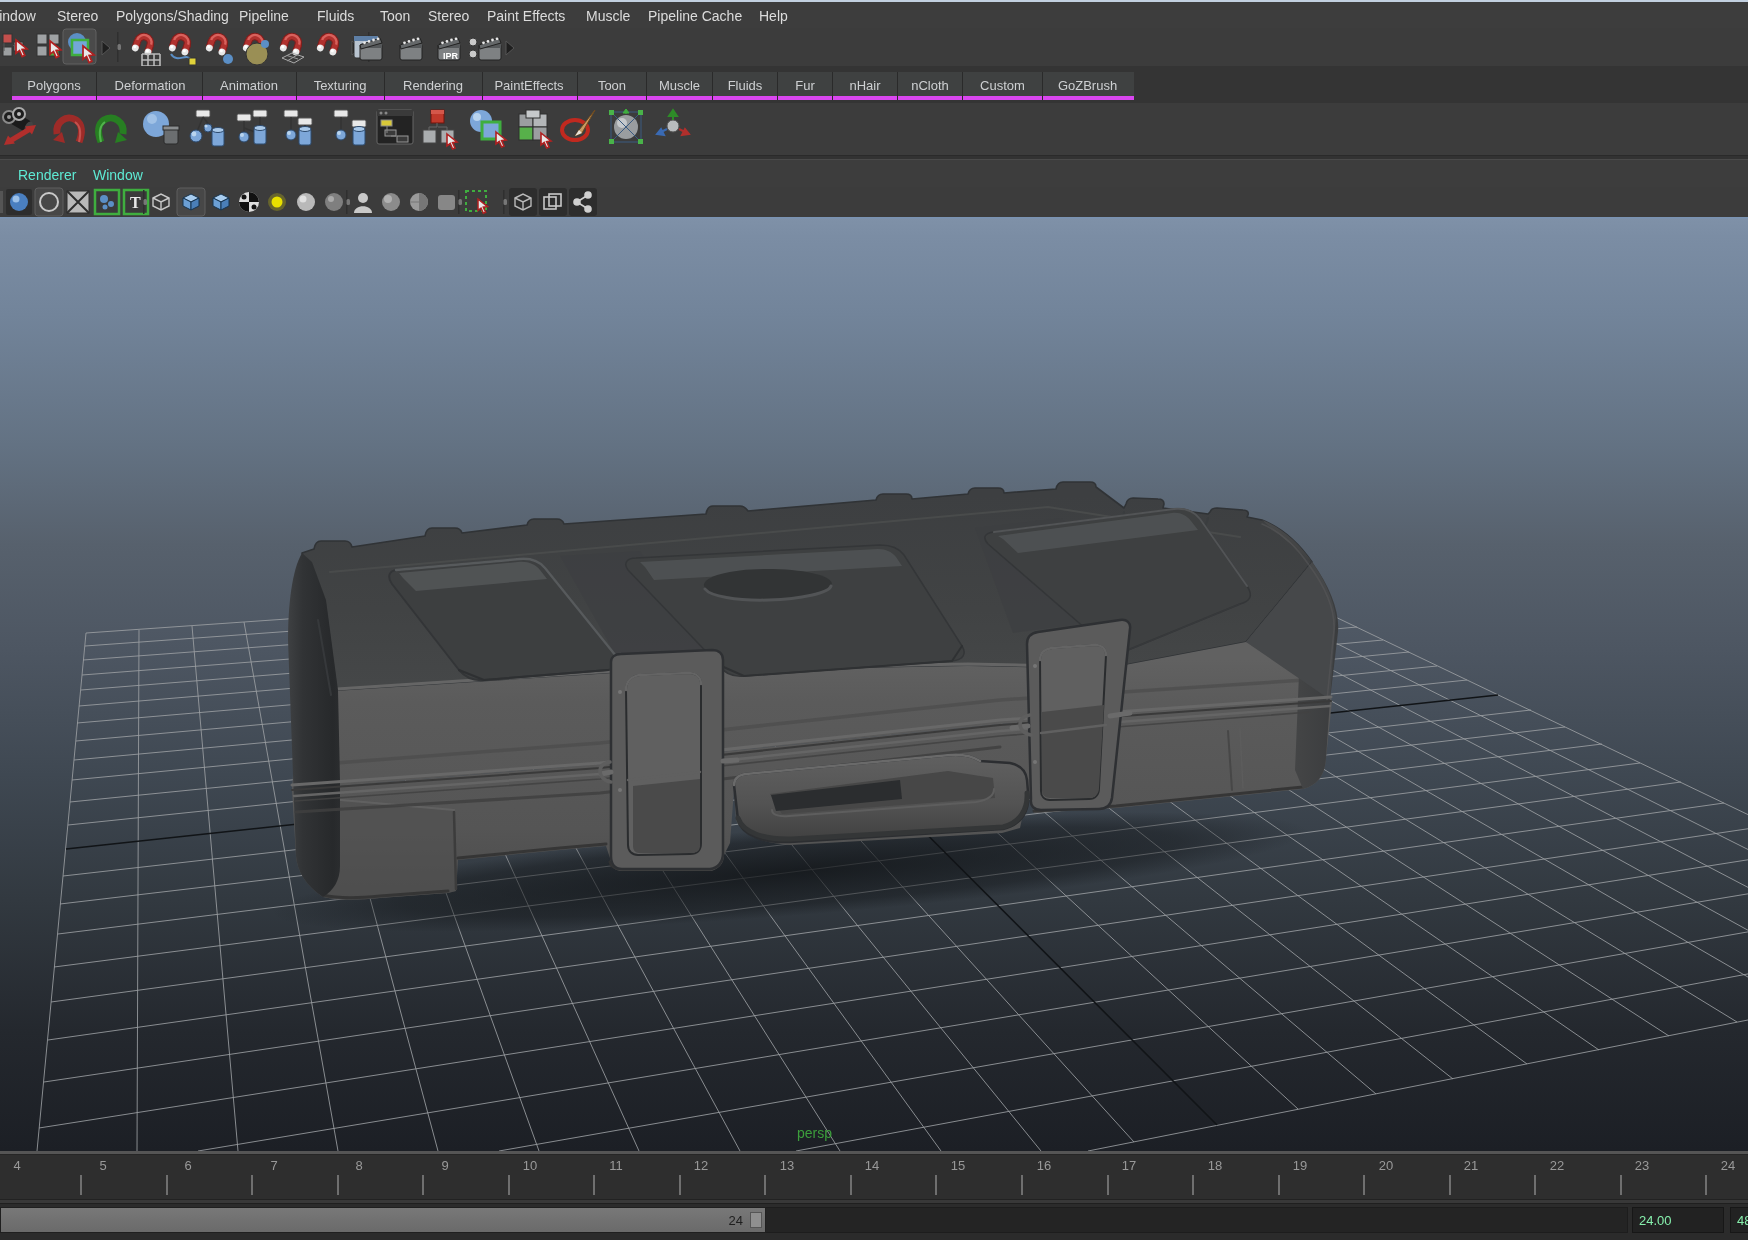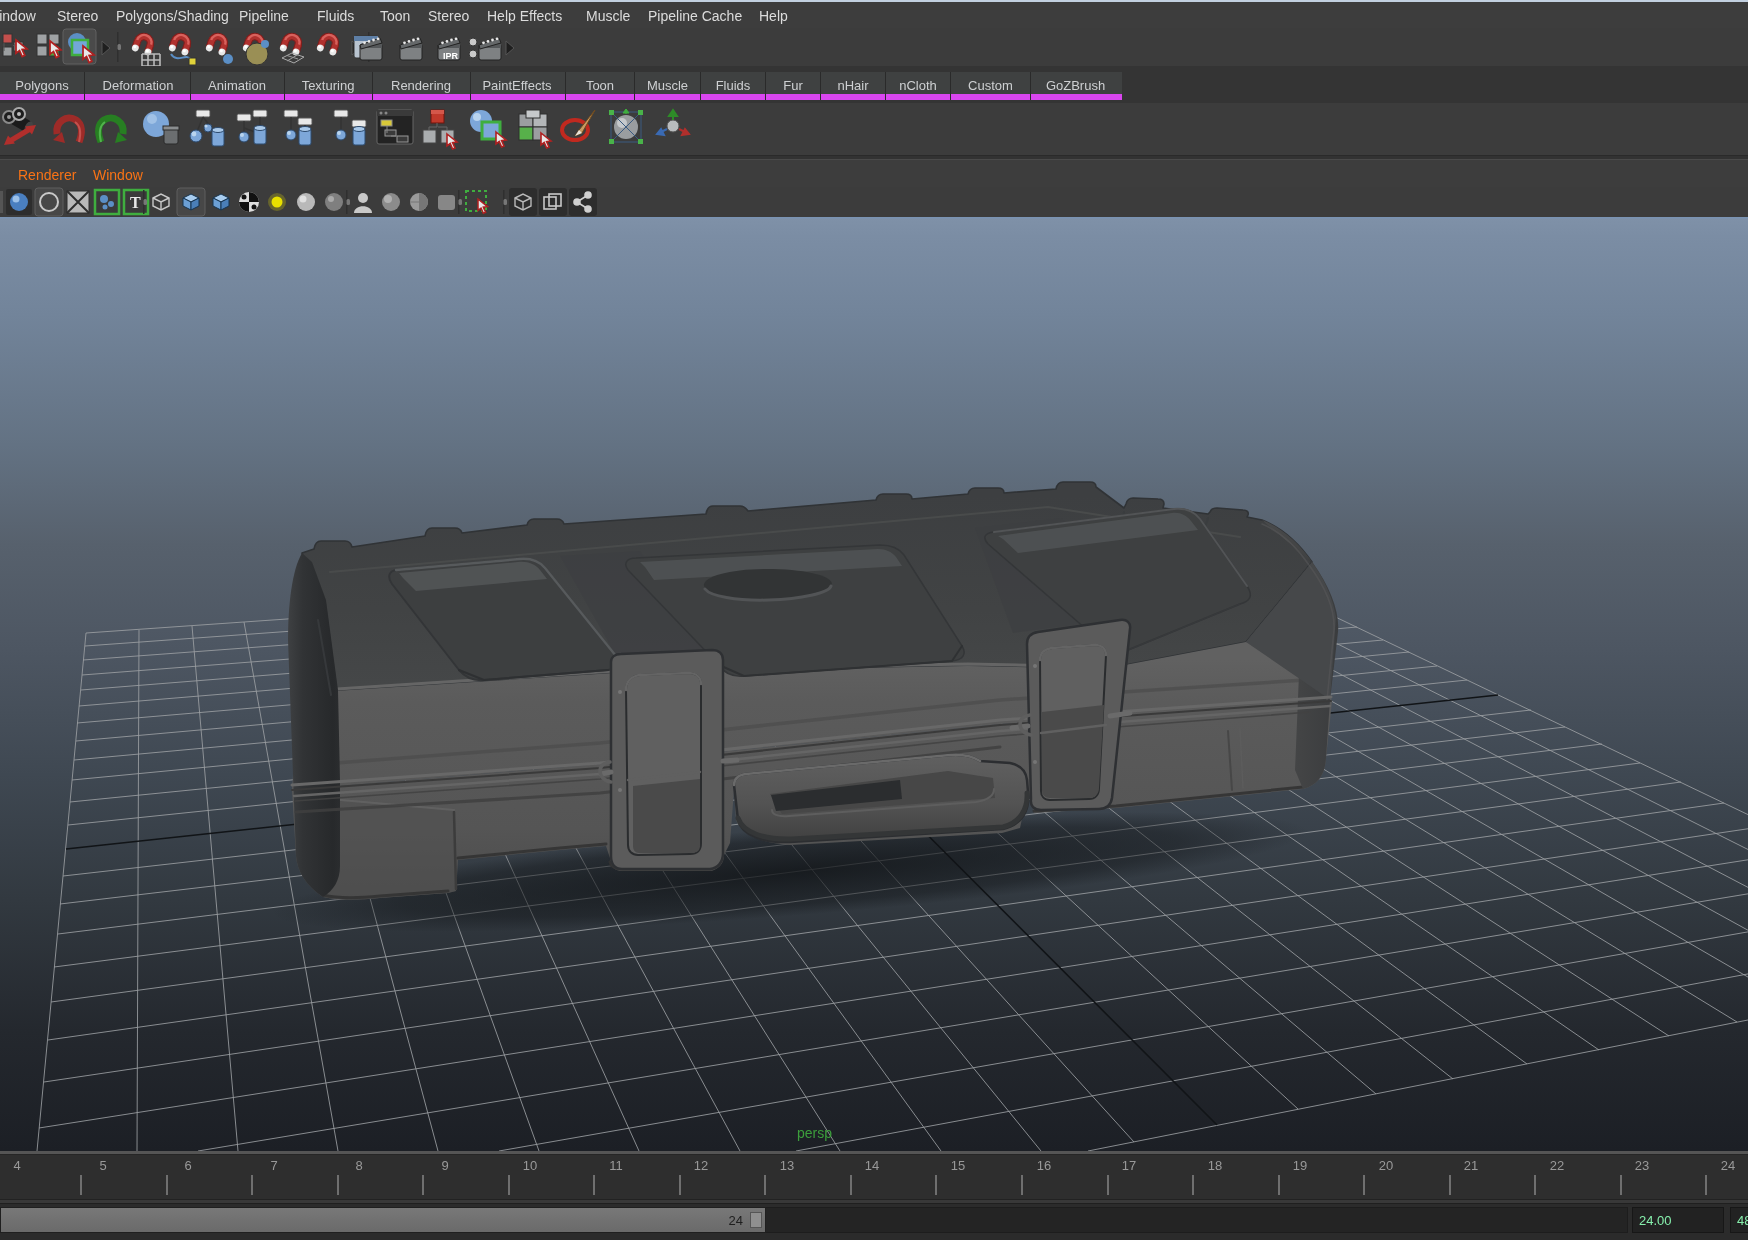--- a/index.html
+++ b/index.html
@@ -1,41 +1,41 @@
 <!DOCTYPE html>
 <html><head><meta charset="utf-8"><style>
 *{margin:0;padding:0;box-sizing:border-box}
 html,body{width:1748px;height:1240px;overflow:hidden;background:#3c3c3c;font-family:"Liberation Sans",sans-serif}
 .abs{position:absolute}
 #menubar{position:absolute;left:0;top:2px;width:100%;height:26px;background:#3d3d3d;color:#dcdcdc;font-size:14px}
 #menubar span{position:absolute;top:6px;white-space:nowrap}
 #topline{position:absolute;left:0;top:0;width:100%;height:2px;background:#c2d0e0}
 #tabs{position:absolute;left:0;top:66px;width:100%;height:37px;background:#343434}
-#tabstrip{position:absolute;left:0;top:6px;width:1122px;height:28px;background:#3f4141;border-bottom:6px solid #d946ef}
+#tabstrip{position:absolute;left:12px;top:6px;width:1122px;height:28px;background:#3f4141;border-bottom:4px solid #d946ef}
 .tab{position:absolute;top:0;height:28px;color:#ced0d2;font-size:13px;text-align:center;line-height:27px}
 .tabdiv{position:absolute;top:0;width:1px;height:28px;background:#2a2a2a}
-#panelmenus{position:absolute;left:0;top:160px;width:100%;height:27px;background:#3d3d3d;color:#f97316;font-size:14px}
+#panelmenus{position:absolute;left:0;top:160px;width:100%;height:27px;background:#3d3d3d;color:#5eead4;font-size:14px}
 #panelmenus span{position:absolute;top:7px}
 #viewport{position:absolute;left:0;top:217px;width:1748px;height:934px}
 #timeline{position:absolute;left:0;top:1155px;width:100%;height:46px;background:#2e2e2e;color:#999;font-size:13px}
 #rangerow{position:absolute;left:0;top:1204px;width:100%;height:36px;background:#2b2b2b}
 #rangetrack{position:absolute;left:0;top:3px;width:1628px;height:26px;background:#242424;border:1px solid #1d1d1d}
 #rangebar{position:absolute;left:0;top:3px;width:766px;height:26px;background:linear-gradient(#787878,#6a6a6a);border:1px solid #1f1f1f;color:#1e1e1e;font-size:13px}
 .field{position:absolute;top:3px;height:26px;background:#222;border:1px solid #171717;color:#86efac;font-size:13px;line-height:25px;padding-left:6px}
 </style></head><body>
 <div id="topline"></div>
 <div id="menubar">
 <span style="left:-14px">Window</span>
     <span style="left:57px">Stereo</span>
     <span style="left:116px">Polygons/Shading</span>
     <span style="left:239px">Pipeline</span>
     <span style="left:317px">Fluids</span>
     <span style="left:380px">Toon</span>
     <span style="left:428px">Stereo</span>
-    <span style="left:487px">Help Effects</span>
+    <span style="left:487px">Paint Effects</span>
     <span style="left:586px">Muscle</span>
     <span style="left:648px">Pipeline Cache</span>
     <span style="left:759px">Help</span>
 </div>
 <svg class="abs" style="left:0;top:0" width="1748" height="78" viewBox="0 0 1748 78">
     <g transform="translate(2,33)">
 <rect x="1" y="1" width="9" height="9" fill="#c34f4c" stroke="#333"></rect>
 <rect x="1" y="14" width="9" height="9" fill="#9c9fa1" stroke="#333"></rect>
 <rect x="12" y="9" width="9" height="9" fill="#9c9fa1" stroke="#333"></rect>
 <path d="M2 10 L2 18 M11 13 L16 9" stroke="#555" fill="none"></path>

